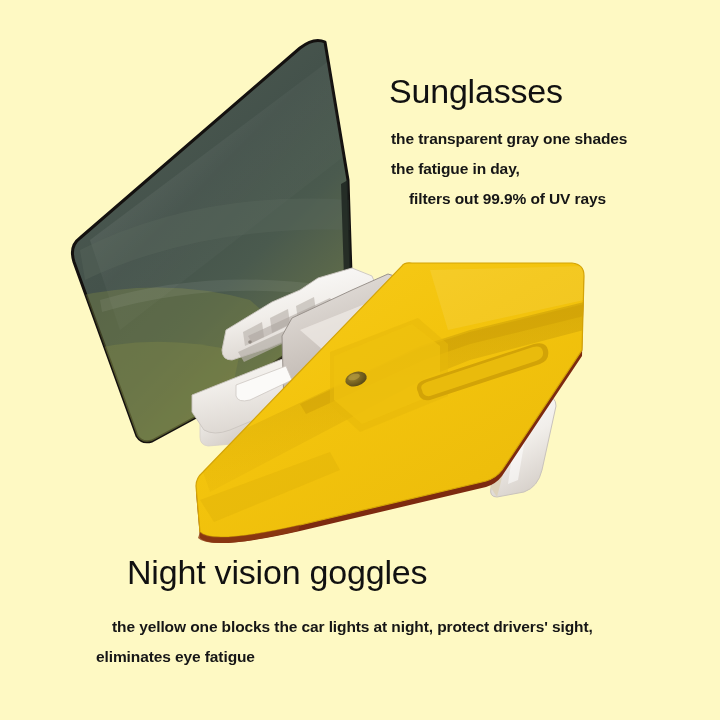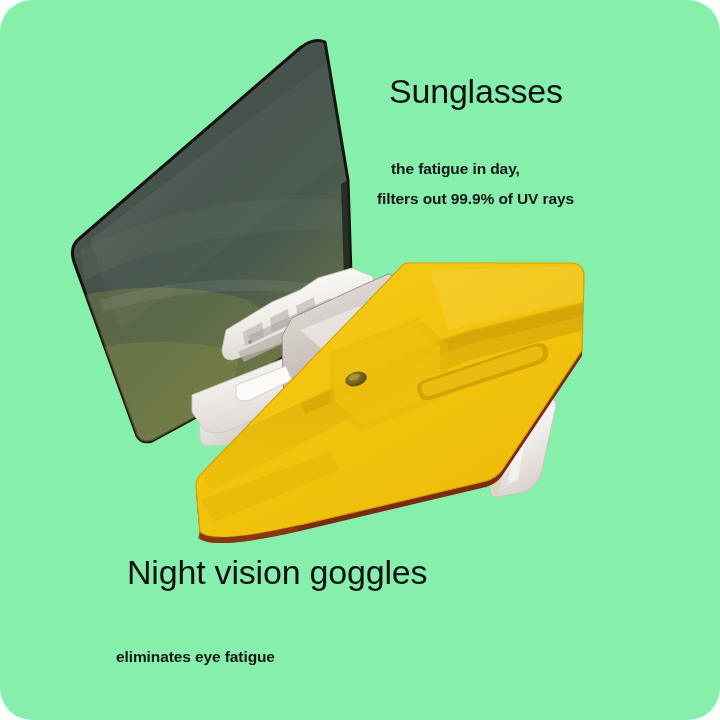--- a/index.html
+++ b/index.html
@@ -2,21 +2,21 @@
 <html><head>
 <meta charset="utf-8">
 <style>
   html,body{margin:0;padding:0;}
   body{
     width:720px;height:720px;
     background:#ffffff;
     font-family:"Liberation Sans", sans-serif;
     overflow:hidden;
   }
-  #stage{position:relative;width:720px;height:720px;background:#86efac;border-radius:32px;}
+  #stage{position:relative;width:720px;height:720px;background:#fef9c3;}
 
   
   #product{position:absolute;left:0;top:0;width:720px;height:720px;}
 
   
   .headline{
     position:absolute;
     color:#111111;
     font-weight:400;
     letter-spacing:-0.2px;
@@ -26,25 +26,25 @@
     position:absolute;
     color:#161616;
     font-weight:700;
     white-space:nowrap;
     letter-spacing:-0.1px;
   }
 
   #sun-head{left:389px;top:72px;font-size:34px;line-height:38px;}
   #sun-l1{left:391px;top:130px;font-size:15.5px;}
   #sun-l2{left:391px;top:160px;font-size:15.5px;}
-  #sun-l3{left:377px;top:190px;font-size:15.5px;}
+  #sun-l3{left:409px;top:190px;font-size:15.5px;}
 
   #night-head{left:111px;top:553px;font-size:34px;line-height:38px;margin-left:16px;}
   #night-l1{left:112px;top:618px;font-size:15.5px;}
-  #night-l2{left:116px;top:648px;font-size:15.5px;}
+  #night-l2{left:96px;top:648px;font-size:15.5px;}
 </style>
 </head>
 <body>
 
 <div id="stage">
 
   <svg id="product" viewBox="0 0 720 720">
     <defs>
       <linearGradient id="grayGrad" x1="0.15" y1="0.1" x2="0.75" y2="0.95">
         <stop offset="0%" stop-color="#4d5a52"></stop>
@@ -199,19 +199,21 @@
       <g>
         <ellipse cx="356" cy="379" rx="11" ry="7" transform="rotate(-16 356 379)" fill="url(#screwGrad)"></ellipse>
         <ellipse cx="354" cy="377" rx="6" ry="3" transform="rotate(-16 354 377)" fill="#b39a3f" opacity="0.7"></ellipse>
       </g>
     </g>
 
     <path d="M 200,532 Q 212,545 300,525 L 298,531 Q 210,551 198,538 Z" fill="#8c3a12" opacity="0.8"></path>
   </svg>
 
   <div class="headline" id="sun-head">Sunglasses</div>
+  <div class="bodyline" id="sun-l1">the transparent gray one shades</div>
   <div class="bodyline" id="sun-l2">the fatigue in day,</div>
   <div class="bodyline" id="sun-l3">filters out 99.9% of UV rays</div>
 
   <div class="headline" id="night-head">Night vision goggles</div>
+  <div class="bodyline" id="night-l1">the yellow one blocks the car lights at night, protect drivers' sight,</div>
   <div class="bodyline" id="night-l2">eliminates eye fatigue</div>
 
 </div>
 
 </body></html>

